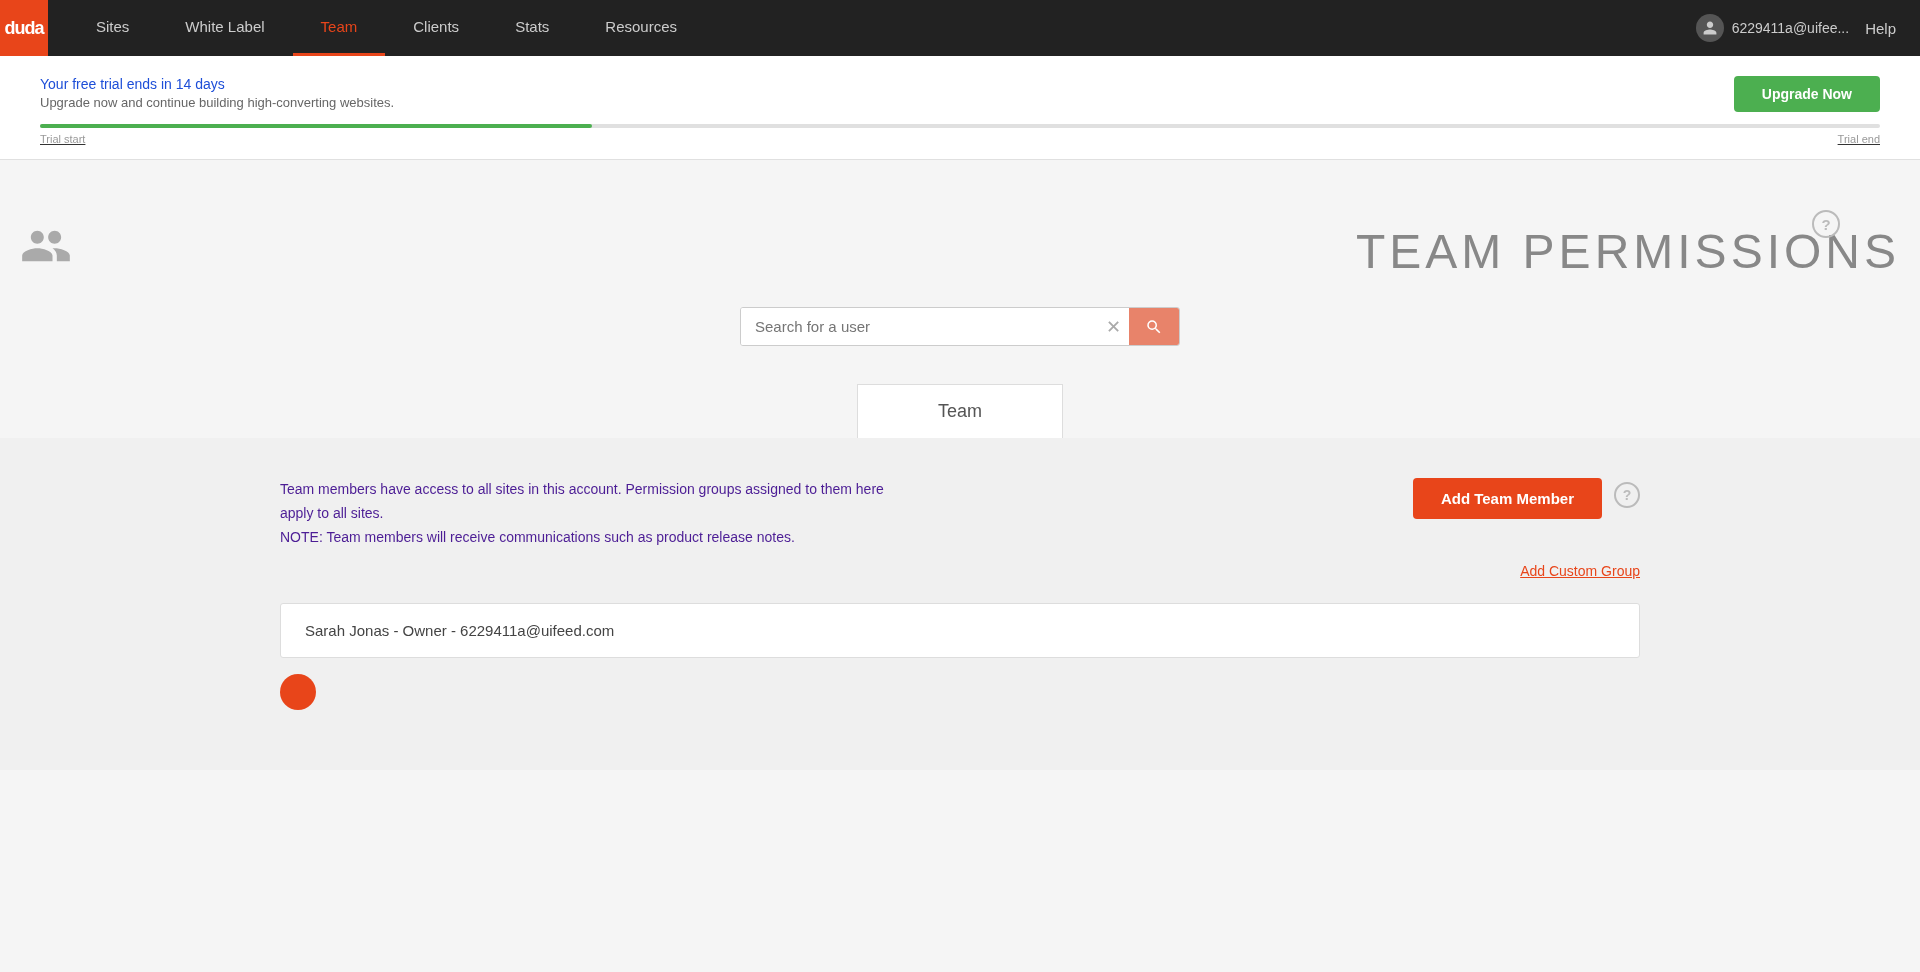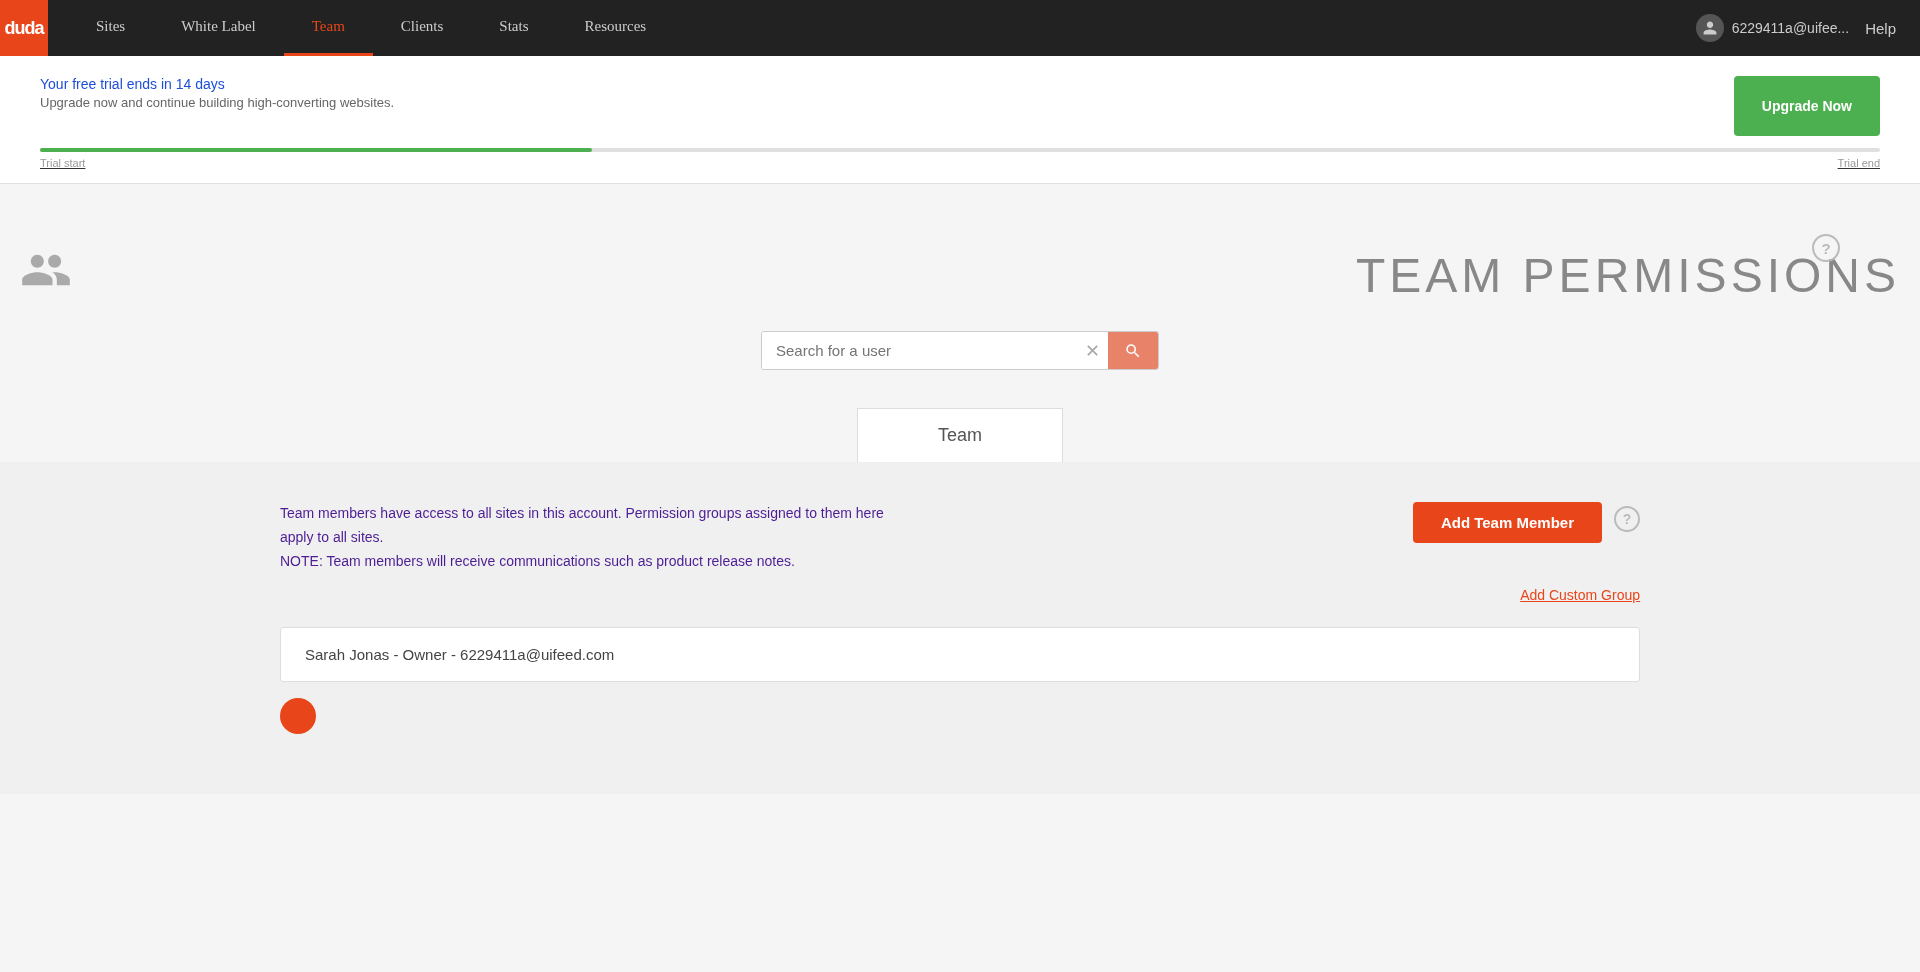--- a/index.html
+++ b/index.html
@@ -26,21 +26,20 @@
       color: white;
       font-size: 18px;
       font-weight: 900;
       letter-spacing: -1px;
     }
     .nav-links {
       display: flex;
       flex: 1;
       height: 100%;
       margin-left: 20px;
-      font-family: Liberation Serif, serif;
     }
     .nav-link {
       color: #ccc;
       text-decoration: none;
       font-size: 15px;
       padding: 0 28px;
       height: 56px;
       display: flex;
       align-items: center;
       cursor: pointer;
@@ -118,21 +117,21 @@
     .trial-top-row {
       display: flex;
       justify-content: space-between;
       align-items: flex-start;
     }
     .upgrade-btn {
       background: #4caf50;
       color: white;
       border: none;
       border-radius: 4px;
-      padding: 22px 28px;
+      padding: 10px 28px;
       font-size: 14px;
       font-weight: 600;
       cursor: pointer;
       white-space: nowrap;
       margin-left: 40px;
     }
 
     
     .main-content {
       max-width: 1920px;
@@ -186,21 +185,21 @@
     }
 
     
     .search-area {
       display: flex;
       justify-content: center;
       margin-top: 24px;
     }
     .search-wrapper {
       display: flex;
-      width: 398px;
+      width: 440px;
       border: 1px solid #ccc;
       border-radius: 3px;
       overflow: hidden;
       background: #fff;
     }
     .search-input {
       flex: 1;
       border: none;
       outline: none;
       padding: 10px 14px;

